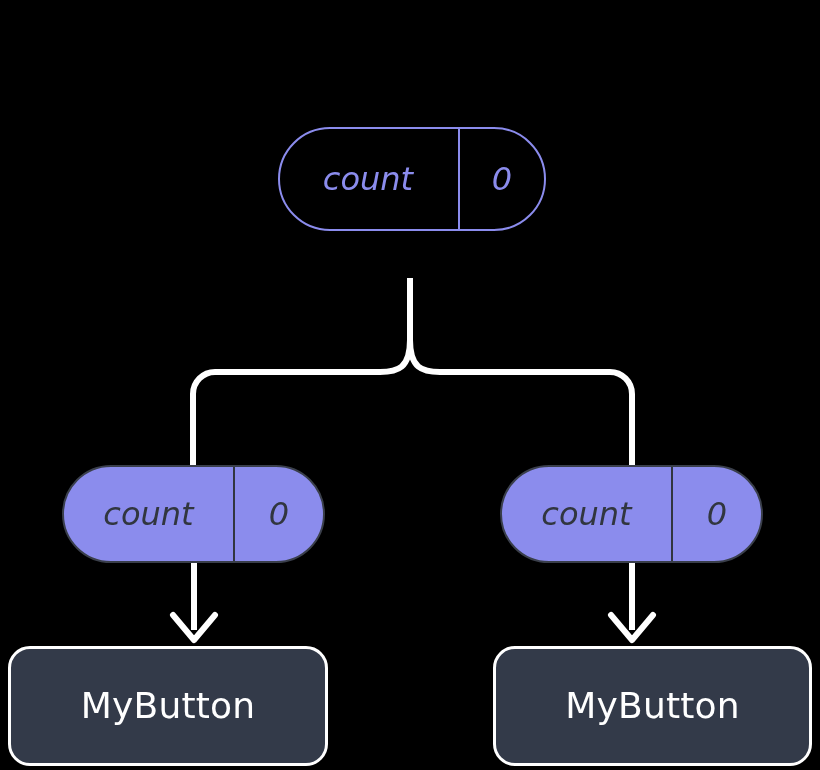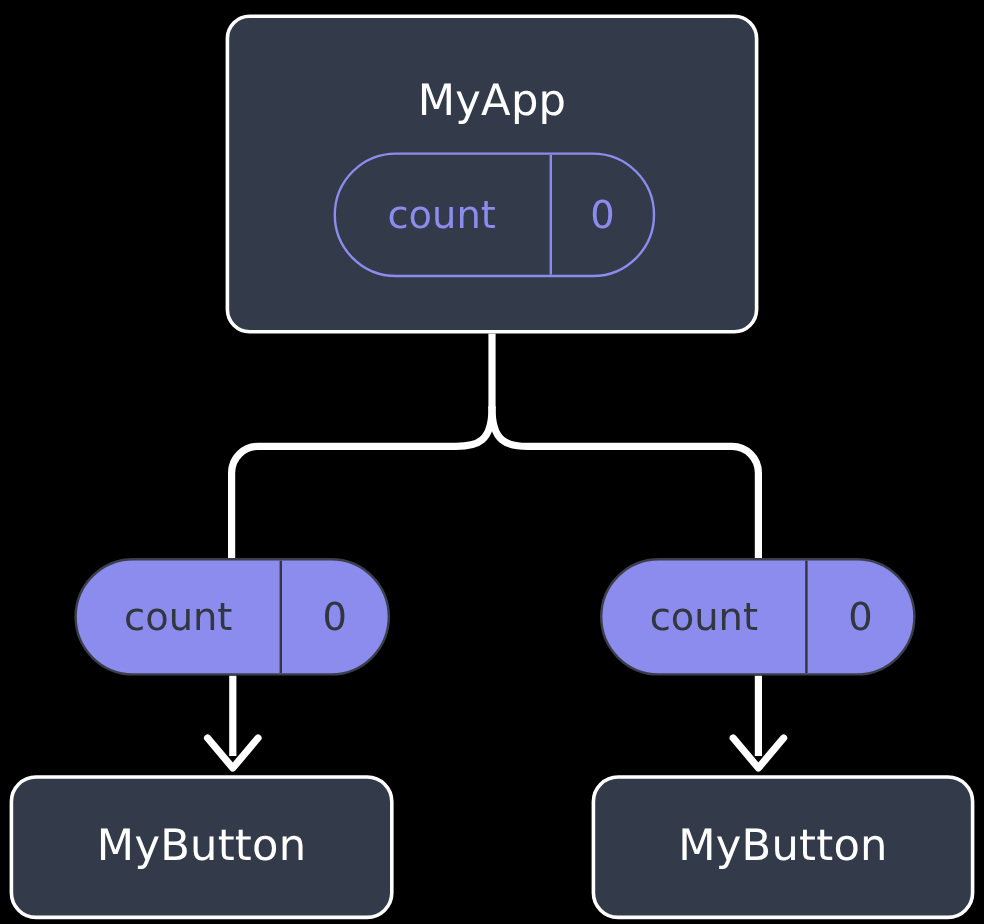--- a/index.html
+++ b/index.html
@@ -87,20 +87,21 @@
     overflow: hidden;
   }
   .pill-key,
   .pill-val {
     display: flex;
     align-items: center;
     justify-content: center;
     font-size: 32px;
     line-height: 1;
     white-space: nowrap;
+    font-style: italic;
   }
 
   
   #root-pill {
     left: 278px;
     top: 127px;
     width: 268px;
     height: 104px;
     border: 2px solid #8b8ced;
     background: transparent;
@@ -161,23 +162,20 @@
              L 610 372 A 22 22 0 0 1 632 394
              L 632 465" fill="none" stroke="#ffffff" stroke-width="6" stroke-linecap="round" stroke-linejoin="round"></path>
 
     <path d="M 194 563 L 194 630" fill="none" stroke="#ffffff" stroke-width="6" stroke-linecap="butt"></path>
     <path d="M 173 615 L 194 640 L 215 615" fill="none" stroke="#ffffff" stroke-width="6" stroke-linecap="round" stroke-linejoin="round"></path>
 
     <path d="M 632 563 L 632 630" fill="none" stroke="#ffffff" stroke-width="6" stroke-linecap="butt"></path>
     <path d="M 611 615 L 632 640 L 653 615" fill="none" stroke="#ffffff" stroke-width="6" stroke-linecap="round" stroke-linejoin="round"></path>
   </svg>
 
-  <div id="root-box" class="comp-box">
-    <div class="comp-title">MyApp</div>
-  </div>
 
   <div id="root-pill" class="pill">
     <div class="pill-key">count</div>
     <div class="pill-val">0</div>
   </div>
 
   <div id="leaf-pill-left" class="pill pill-filled">
     <div class="pill-key">count</div>
     <div class="pill-val">0</div>
   </div>

